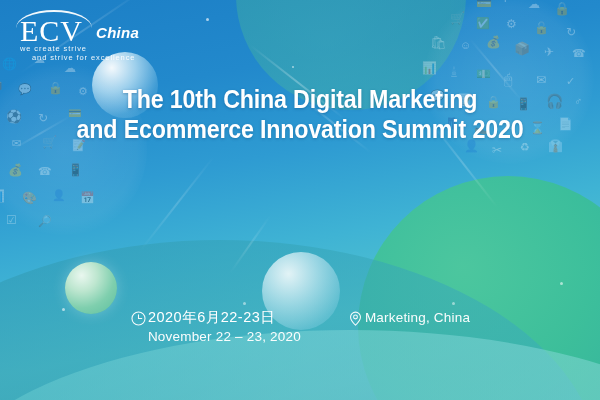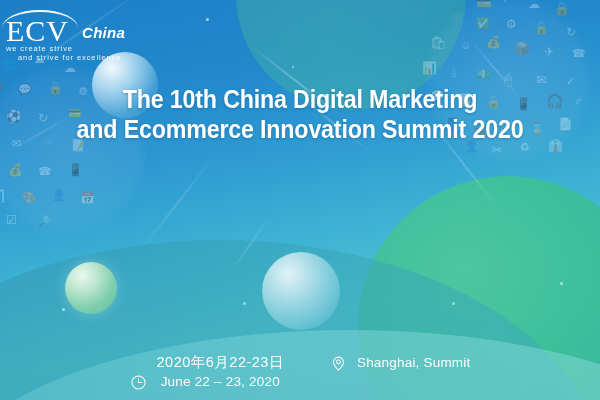--- a/index.html
+++ b/index.html
@@ -54,21 +54,21 @@
   .icon-cloud span{position:absolute;line-height:1;display:block;}
 
   .cloud-right{right:-6px;top:-12px;width:190px;height:180px;}
   .cloud-left{left:-28px;top:52px;width:190px;height:200px;}
   .cloud-mask{
     position:absolute;border-radius:50%;
     background:radial-gradient(circle,rgba(255,255,255,.10) 0%,rgba(255,255,255,.05) 60%,rgba(255,255,255,0) 72%);
   }
 
   
-  #logo{position:absolute;left:0;top:8px;width:160px;height:48px;}
+  #logo{position:absolute;left:14px;top:8px;width:160px;height:48px;}
   .logo-ecv{
     font-family:"Liberation Serif","DejaVu Serif",serif;
     font-size:30px;letter-spacing:1px;color:#ffffff;line-height:30px;
     position:absolute;left:6px;top:8px;font-weight:400;
   }
   .logo-swoosh{
     position:absolute;left:2px;top:2px;width:76px;height:16px;
     border-top:2px solid rgba(255,255,255,.95);
     border-radius:50%/100% 100% 0 0;
   }
@@ -95,21 +95,21 @@
     font-weight:bold;font-size:40px;line-height:45px;letter-spacing:1px;
     text-shadow:0 2px 5px rgba(10,60,110,.30);
   }
   #title-cn .l2{letter-spacing:2px;}
 
   
   #info{
     position:absolute;left:0;right:0;top:308px;
     display:flex;justify-content:center;align-items:flex-start;gap:46px;
   }
-  .info-block{display:flex;align-items:flex-end;gap:10px;margin-top:45px;}
+  .info-block{display:flex;align-items:flex-start;gap:1px;}
   .info-ico{width:17px;height:17px;margin-top:2px;flex:none;color:#ffffff;opacity:.95;}
   .info-ico svg{display:block;}
   .info-text{color:#ffffff;}
   .info-cn{font-size:14.5px;line-height:19px;letter-spacing:.5px;white-space:nowrap;}
   .info-en{font-size:13.5px;line-height:19px;letter-spacing:.2px;text-align:center;white-space:nowrap;opacity:.97;}
 </style>
 </head>
 <body>
 
 <div id="banner">
@@ -231,30 +231,30 @@
 
     <div class="info-block">
       <span class="info-ico">
         <svg viewBox="0 0 24 24" width="17" height="17" fill="none" stroke="currentColor" stroke-width="1.5">
           <circle cx="12" cy="12" r="9.2"></circle>
           <path d="M12 6.6V12h4.6" stroke-linecap="round"></path>
         </svg>
       </span>
       <span class="info-text">
         <span class="info-cn" style="display:block;">2020年6月22-23日</span>
-        <span class="info-en" style="display:block;">June 22 – 23, 2020</span>
+        <span class="info-en" style="display:block;">November 22 – 23, 2020</span>
       </span>
     </div>
 
     <div class="info-block">
       <span class="info-ico">
         <svg viewBox="0 0 24 24" width="17" height="17" fill="none" stroke="currentColor" stroke-width="1.5">
           <path d="M12 21.5s7-6.6 7-11.5a7 7 0 1 0-14 0c0 4.9 7 11.5 7 11.5z" stroke-linejoin="round"></path>
           <circle cx="12" cy="9.8" r="2.7"></circle>
         </svg>
       </span>
       <span class="info-text">
-        <span class="info-en" style="display:block;">Shanghai, Summit</span>
+        <span class="info-en" style="display:block;">Marketing, China</span>
       </span>
     </div>
 
   </div>
 </div>
 
 </body></html>

